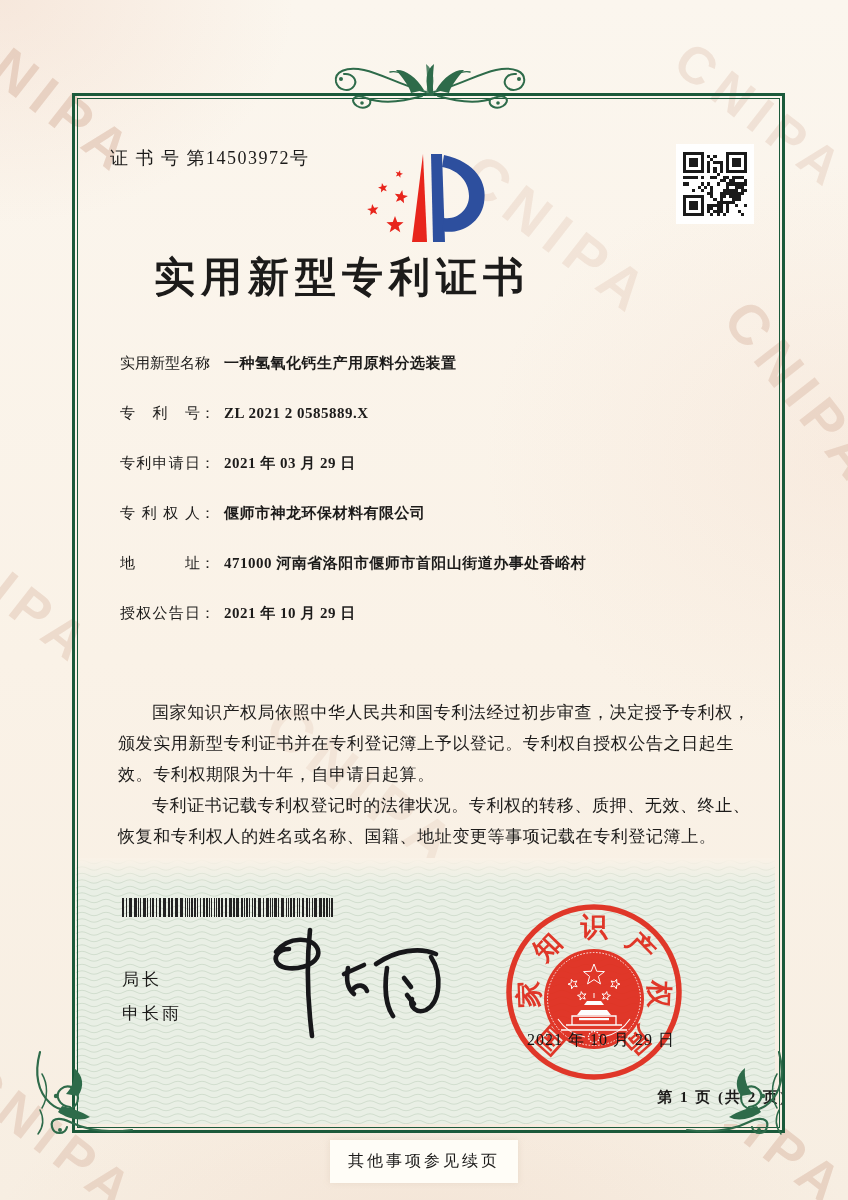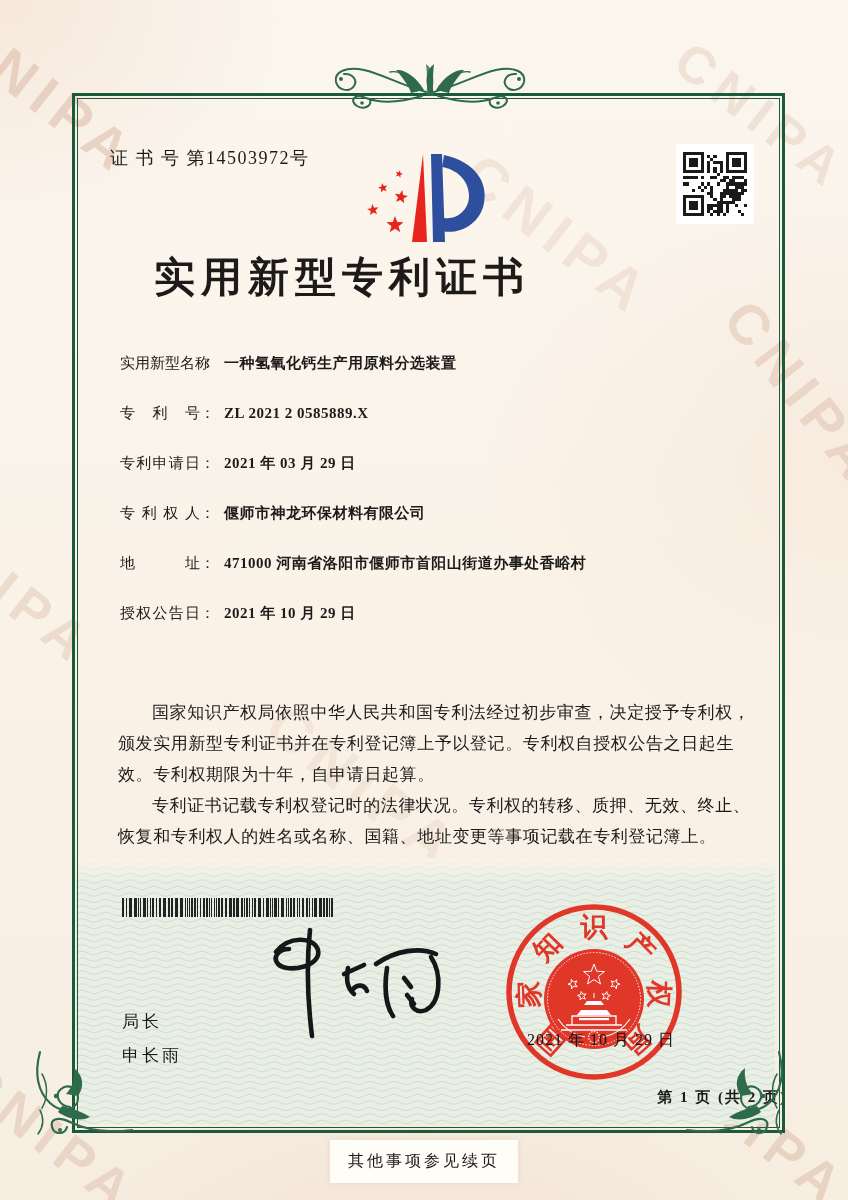--- a/index.html
+++ b/index.html
@@ -34,21 +34,21 @@
   .fields{position:absolute;left:120px;top:354px;width:648px;}
   .frow{position:relative;height:50px;font-size:15px;white-space:nowrap;}
   .flabel{display:inline-block;width:80px;text-align:justify;text-align-last:justify;vertical-align:top;}
   .fvalue{letter-spacing:.5px;margin-left:9px;font-weight:bold;}
   .fgroup2{position:absolute;left:325px;top:0;}
   .paras{position:absolute;left:118px;top:697px;width:644px;font-size:17px;line-height:31px;
          letter-spacing:.6px;}
   .paras p{margin:0;text-indent:2em;}
   .barcode{position:absolute;left:122px;top:898px;z-index:4;}
   .sig-block{position:absolute;left:122px;top:968px;z-index:4;
-             font-family:Liberation Serif, serif;font-size:17px;letter-spacing:3px;margin-top:42px;}
+             font-family:Liberation Serif, serif;font-size:17px;letter-spacing:3px;}
   .sig-block div{margin-bottom:11px;}
   .signature{position:absolute;left:248px;top:922px;z-index:4;}
   .seal{position:absolute;left:502px;top:900px;z-index:5;}
   .seal-date{position:absolute;left:527px;top:1030px;z-index:6;font-size:16px;letter-spacing:1px;color:#141414;white-space:nowrap;}
   .page-num{position:absolute;left:88px;top:1088px;width:699px;text-align:right;font-size:15px;letter-spacing:2px;z-index:4;font-weight:bold;}
   .cont-note{position:absolute;left:424px;top:1140px;transform:translateX(-50%);z-index:4;
              background:#fffdf7;padding:11px 18px;font-size:16px;letter-spacing:3px;box-shadow:0 0 6px rgba(210,190,170,.35);}
 </style>
 </head>
 <body>

